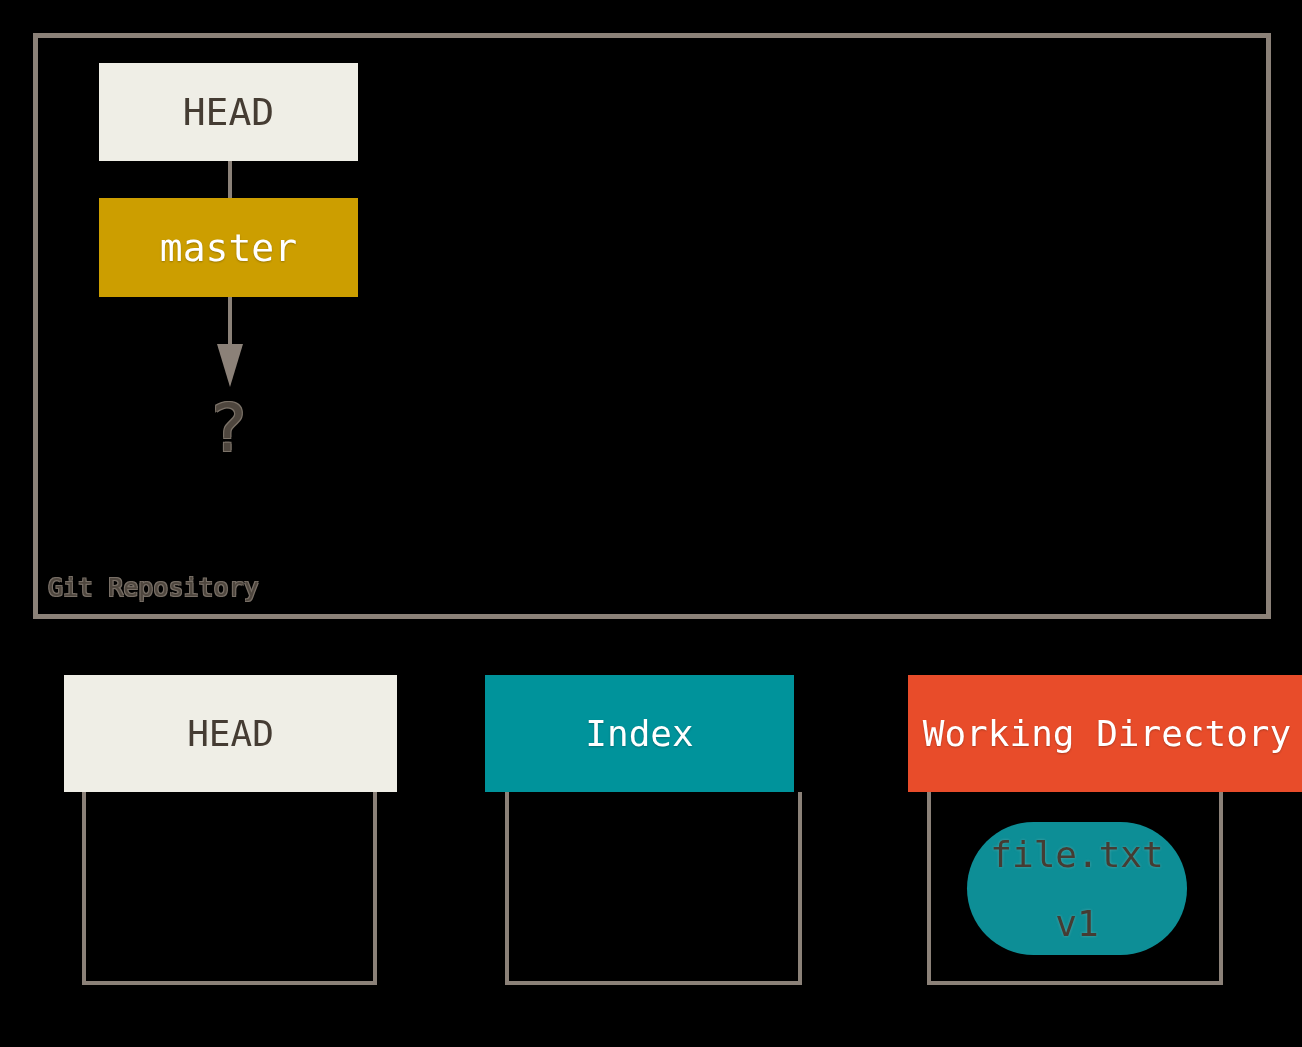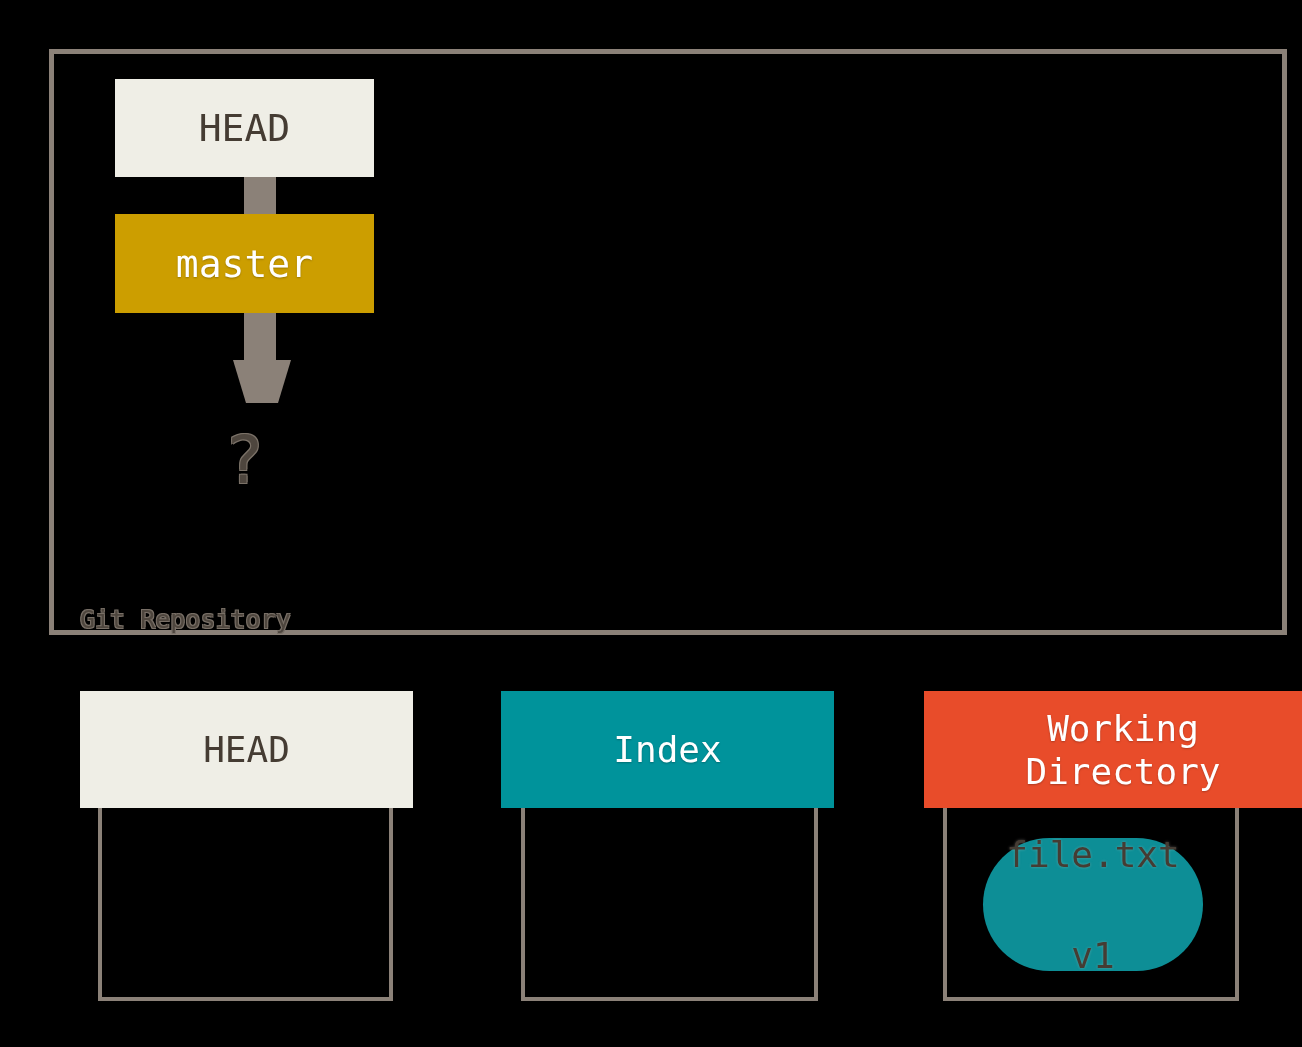--- a/index.html
+++ b/index.html
@@ -7,21 +7,21 @@
     --c-border:#8B8178;
     --c-cream:#EFEEE6;
     --c-gold:#CC9E00;
     --c-teal:#00939B;
     --c-pill-teal:#0D8E96;
     --c-orange:#E84C2A;
     --c-dark-text:#453C33;
     --c-light-text:#FFFFFF;
     --c-muted-text:#4E463E;
   }
-  *{margin:0;padding:16px;box-sizing:border-box;}
+  *{margin:0;padding:0;box-sizing:border-box;}
   html,body{width:1302px;height:1047px;}
   body{
     position:relative;
     background:var(--c-bg,#000);
     font-family:"DejaVu Sans Mono","Liberation Mono",monospace;
     overflow:hidden;
   }
   .abs{position:absolute;}
 
   
@@ -80,21 +80,21 @@
   .col-header{
     display:flex;align-items:center;justify-content:center;
     height:117px;top:675px;
     font-size:36px;line-height:43px;text-align:center;
     padding:0 10px;
   }
   .col-header.cream{background:var(--c-cream,#EFEEE6);color:var(--c-dark-text,#453C33);}
   .col-header.teal{background:var(--c-teal,#00939B);color:var(--c-light-text,#fff);text-shadow:0 1px 2px rgba(0,0,0,0.25);}
   .col-header.orange{background:var(--c-orange,#E84C2A);color:var(--c-light-text,#fff);text-shadow:0 1px 2px rgba(0,0,0,0.25);}
   .head-col-header{left:64px;width:333px;}
-  .index-col-header{left:485px;width:333px;}
+  .index-col-header{left:485px;width:309px;}
   .wd-col-header{left:908px;width:398px;}
 
   .col-body{
     top:792px;height:193px;
     border:4px solid var(--c-border,#8B8178);
     border-top:none;
     background:transparent;
   }
   .head-col-body{left:82px;width:295px;}
   .index-col-body{left:505px;width:297px;}

